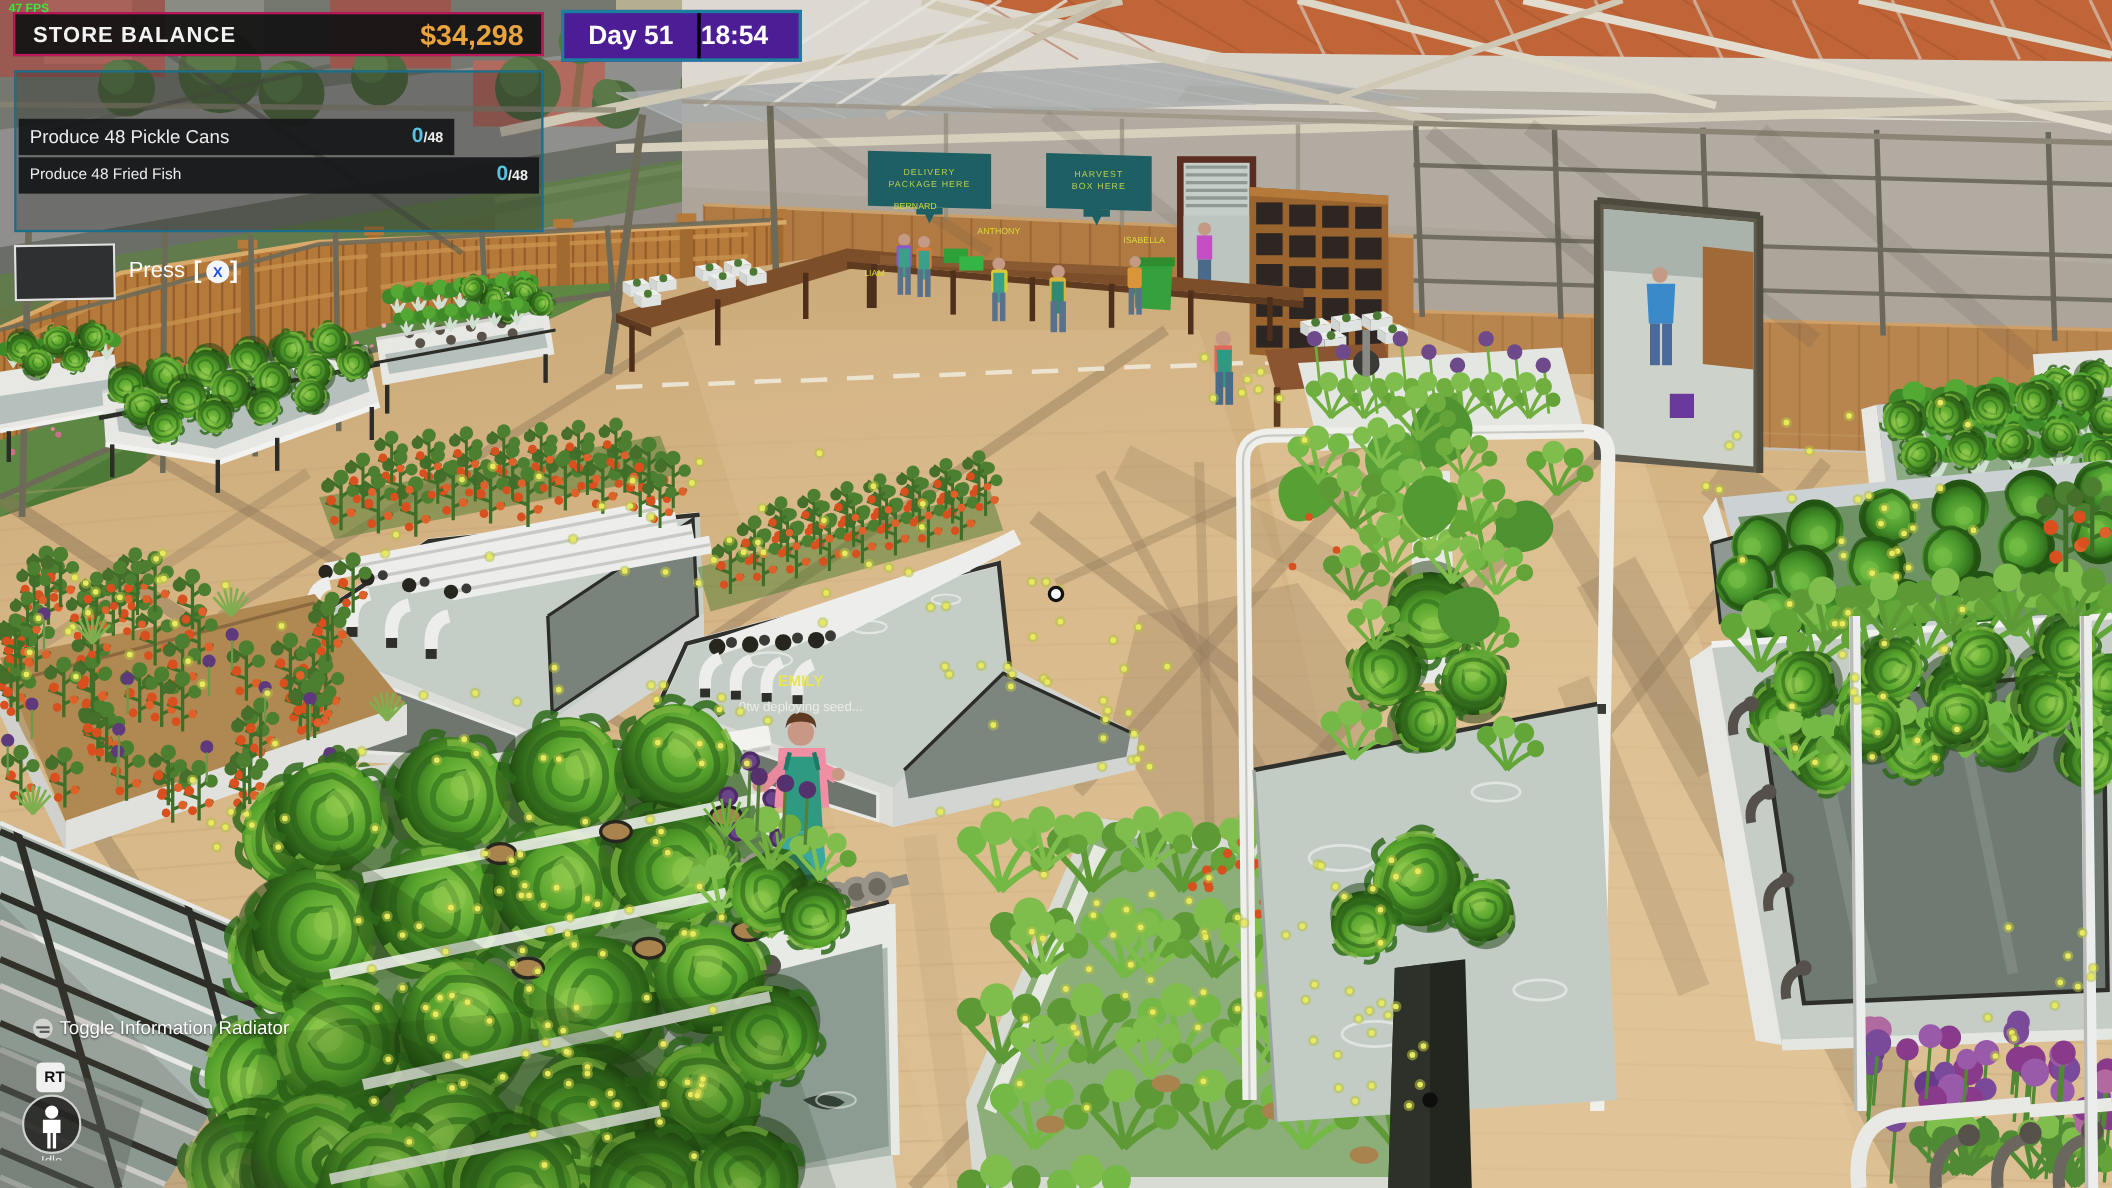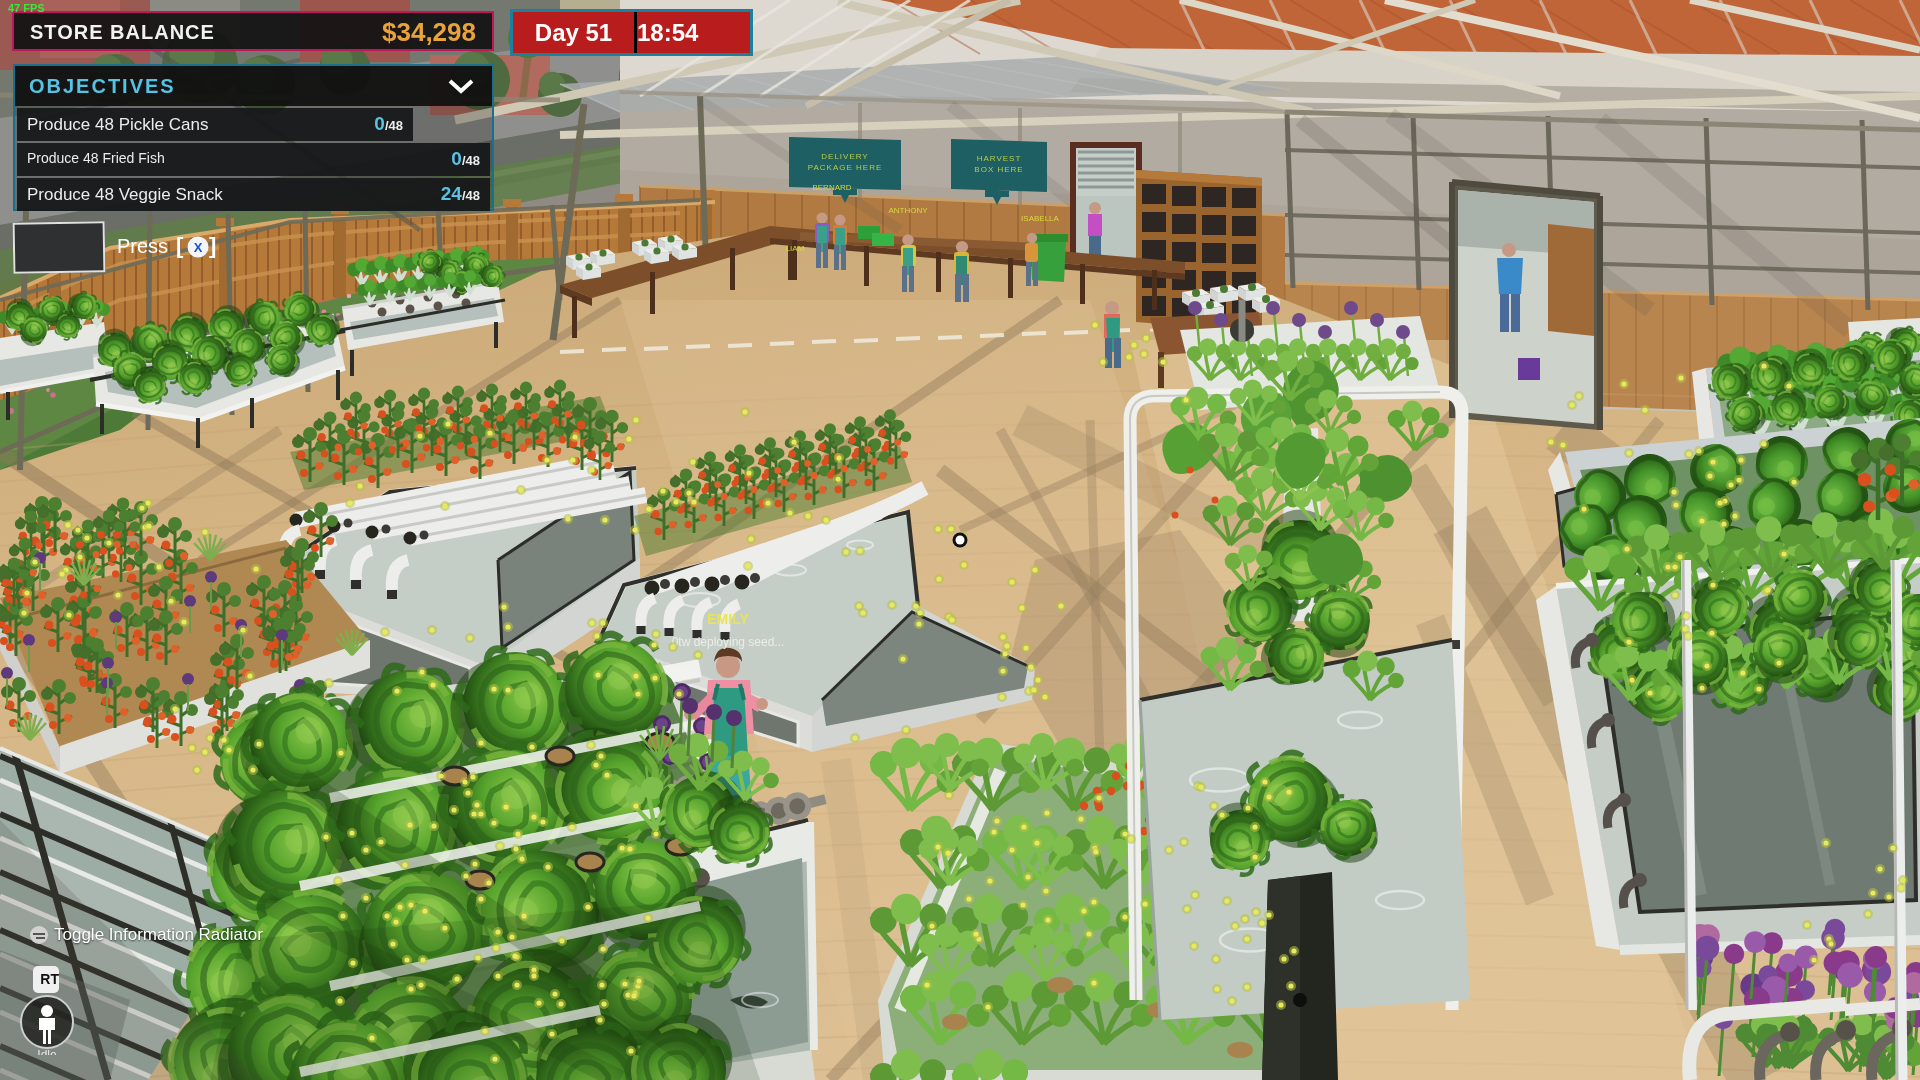--- a/index.html
+++ b/index.html
@@ -2545,43 +2545,33 @@
 <path d="M0,820 L260,1080 L0,1080 Z" fill="#4a4438" opacity="0.18"></path>
 <circle cx="960" cy="540" r="7.5" fill="#111111"></circle>
 <circle cx="960" cy="540" r="4.5" fill="#ffffff"></circle>
   </svg>
 
 <div class="hud" style="left:8px;top:2px;color:#3ae83a;font-size:11px;font-weight:bold;z-index:30;">47 FPS</div>
 <div class="hud" style="left:12px;top:11px;width:482px;height:40px;background:rgba(18,18,18,0.93);border:2px solid #be185d;box-sizing:border-box;">
   <div style="position:absolute;left:16px;top:8px;color:#f2f2f2;font-size:20px;font-weight:bold;letter-spacing:1px;">STORE BALANCE</div>
   <div style="position:absolute;right:16px;top:4px;color:#e8a33d;font-size:26px;font-weight:bold;">$34,298</div>
 </div>
-<div class="hud" style="left:510px;top:9px;width:243px;height:47px;background:#b91c1c;border:3px solid #1d7f9e;box-sizing:border-box;">
+<div class="hud" style="left:510px;top:9px;width:219px;height:47px;background:#4c1d95;border:3px solid #1d7f9e;box-sizing:border-box;">
   <div style="position:absolute;left:0;top:0;width:121px;height:41px;color:#fff;font-size:24px;font-weight:bold;text-align:center;line-height:41px;">Day 51</div>
   <div style="position:absolute;left:121px;top:0;width:3px;height:41px;background:#000;"></div>
   <div style="position:absolute;left:124px;top:0;width:89px;height:41px;color:#fff;font-size:24px;font-weight:bold;text-align:left;line-height:41px;">18:54</div>
 </div>
 <div class="hud" style="left:13px;top:64px;width:481px;height:147px;background:rgba(10,10,10,0.25);border:2px solid #1b6e8c;box-sizing:border-box;">
-  <div style="position:absolute;left:0px;top:0px;width:477px;height:40px;background:rgba(17,17,17,0.95);">
-    <div style="position:absolute;left:14px;top:9px;color:#56c2e4;font-size:20px;font-weight:bold;letter-spacing:2px;">OBJECTIVES</div>
-    <svg style="position:absolute;right:18px;top:13px;" width="26" height="16">
-        <path d="M2,2 L13,12 L24,2" stroke="#fff" stroke-width="4" fill="none"></path>
-      </svg>
-  </div>
   <div style="position:absolute;left:2px;top:42px;width:396px;height:33px;background:rgba(22,23,25,0.93);">
     <div style="position:absolute;left:10px;top:7px;color:#ececec;font-size:17px;">Produce 48 Pickle Cans</div>
     <div style="position:absolute;right:10px;top:5px;font-size:19px;font-weight:bold;color:#56c2e4;">0<span style="font-size:13px;color:#ececec;">/48</span></div>
   </div>
   <div style="position:absolute;left:2px;top:77px;width:473px;height:33px;background:rgba(22,23,25,0.93);">
     <div style="position:absolute;left:10px;top:7px;color:#ececec;font-size:14px;">Produce 48 Fried Fish</div>
     <div style="position:absolute;right:10px;top:5px;font-size:19px;font-weight:bold;color:#56c2e4;">0<span style="font-size:13px;color:#ececec;">/48</span></div>
-  </div>
-  <div style="position:absolute;left:2px;top:112px;width:473px;height:33px;background:rgba(22,23,25,0.93);">
-    <div style="position:absolute;left:10px;top:7px;color:#ececec;font-size:17px;">Produce 48 Veggie Snack</div>
-    <div style="position:absolute;right:10px;top:5px;font-size:19px;font-weight:bold;color:#56c2e4;">24<span style="font-size:13px;color:#ececec;">/48</span></div>
   </div>
 </div>
 <div class="hud" style="left:13px;top:222px;width:92px;height:51px;background:#2e3032;border:2px solid #e0e0e0;box-sizing:border-box;transform:rotate(-1deg);"></div>
 <div class="hud" style="left:117px;top:235px;color:#fff;font-size:20px;font-weight:normal;">Press</div>
 <div class="hud" style="left:176px;top:233px;color:#fff;font-size:22px;font-weight:bold;">[</div>
 <div class="hud" style="left:209px;top:233px;color:#fff;font-size:22px;font-weight:bold;">]</div>
 <svg class="hud" style="left:186px;top:235px;" width="24" height="24">
     <circle cx="12" cy="12" r="10.5" fill="#f2f6fa"></circle>
     <text x="12" y="17" text-anchor="middle" font-size="13" font-weight="bold" fill="#1d4fd8" font-family="Liberation Sans,sans-serif">X</text>
   </svg>

